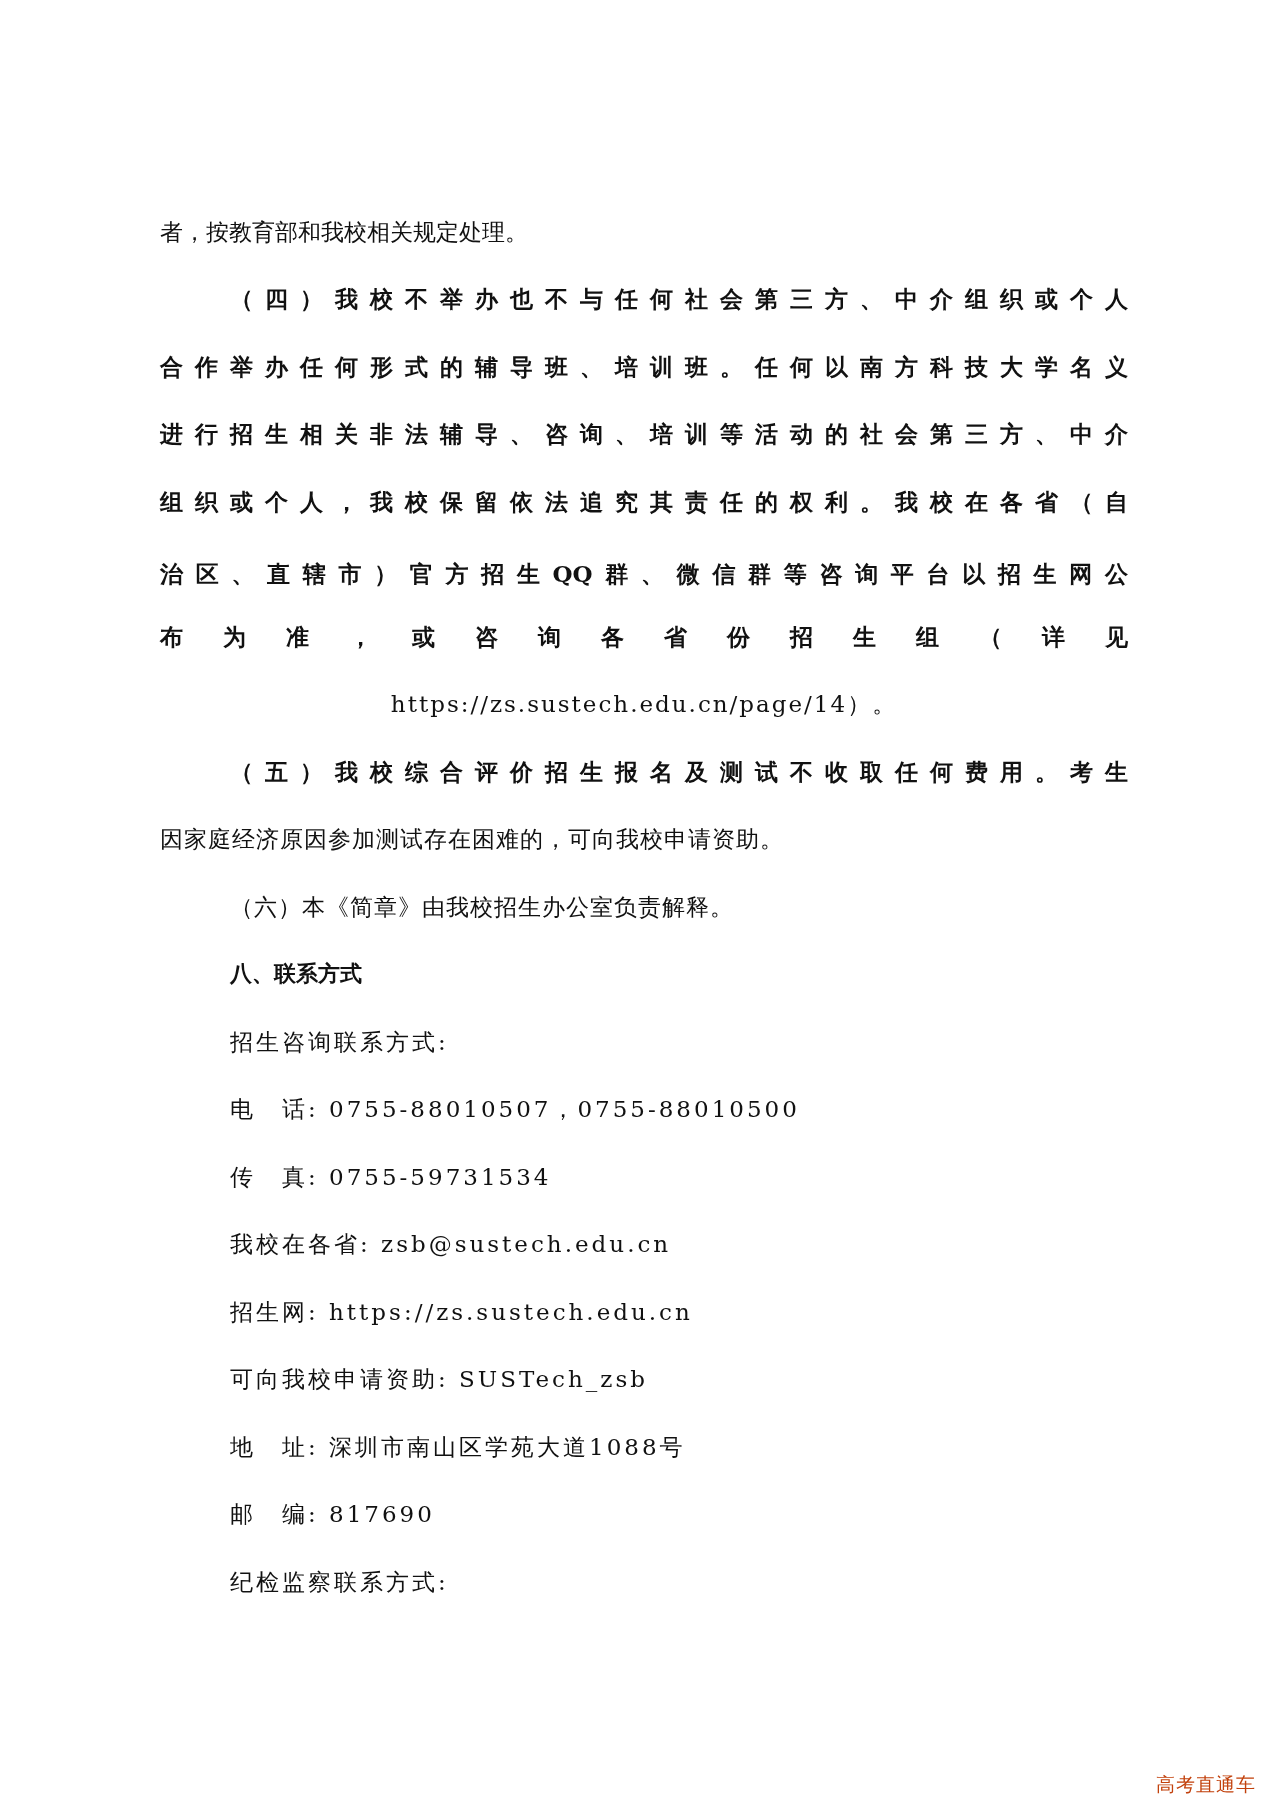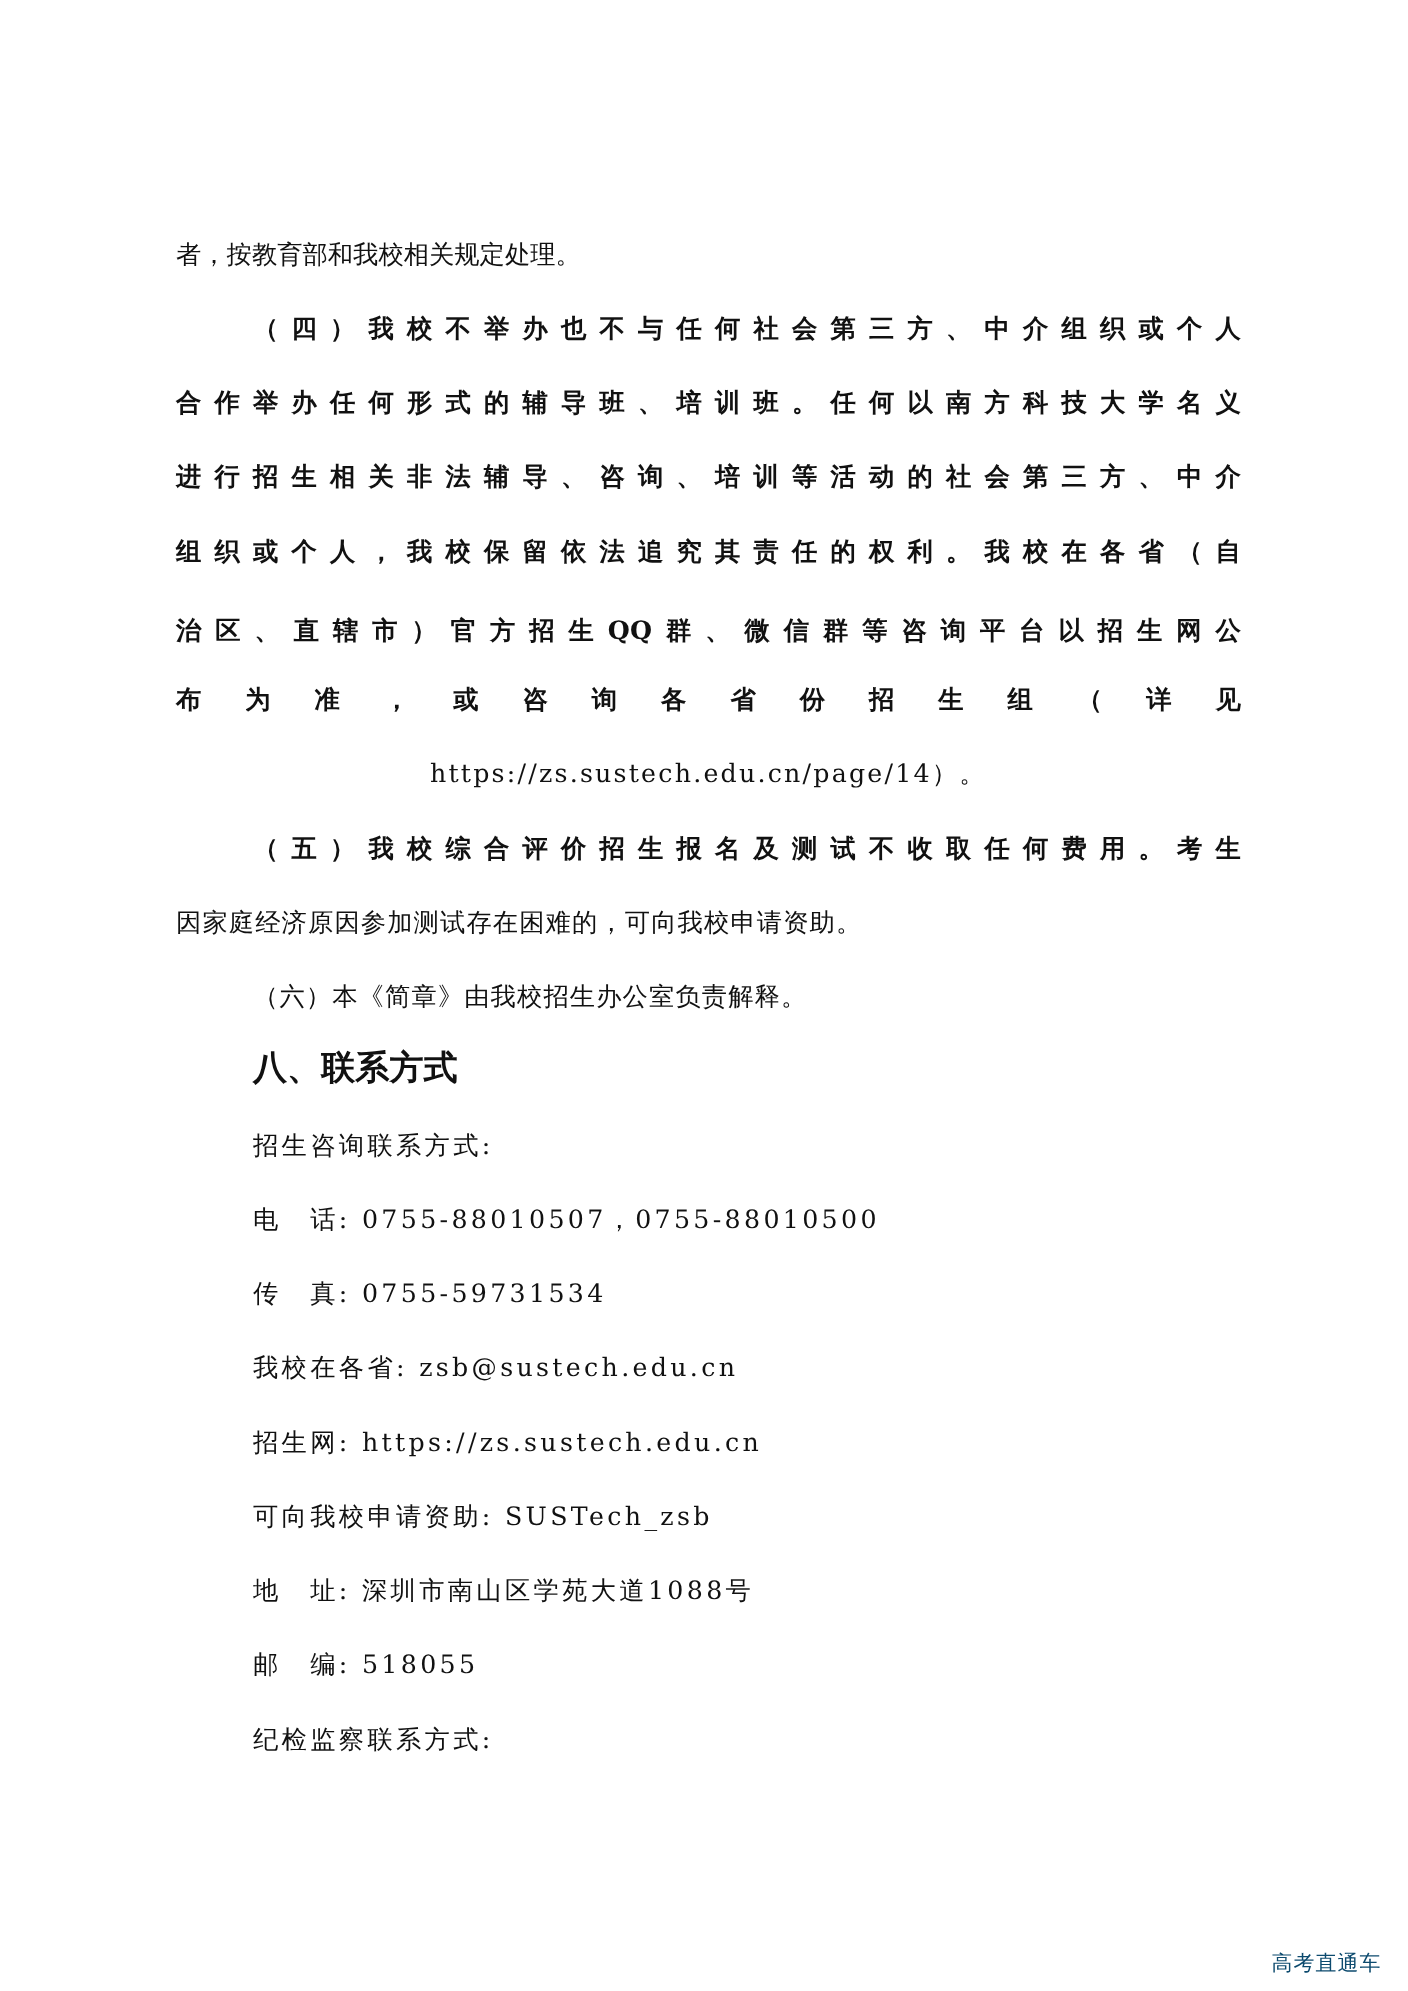--- a/index.html
+++ b/index.html
@@ -2,25 +2,25 @@
 <html><head>
   <meta charset="utf-8">
   <style>
     html, body { margin: 0; padding: 0; background: #ffffff; }
     body { width: 1280px; height: 1810px; position: relative; overflow: hidden;
            font-family: "DejaVu Serif", "Liberation Serif", serif; color: #111111; }
     .line { position: absolute; left: 160px; width: 968px; height: 40px;
             font-size: 23px; line-height: 40px; white-space: nowrap; }
     .justify { text-align: justify; text-align-last: justify; font-weight: bold; }
     .indent { left: 230px; width: 898px; }
-    .heading { font-family: Liberation Mono, monospace; font-weight: bold; font-size: 31px; }
+    .heading { font-family: Liberation Sans, sans-serif; font-weight: bold; font-size: 22px; }
     .contact { left: 230px; width: 898px; letter-spacing: 3px; }
     .mono { letter-spacing: 2px; text-align: center; }
     .watermark { position: absolute; right: 24px; bottom: 12px; font-size: 19px;
-                 color: #0c4a6e; font-family: Liberation Mono, monospace; letter-spacing: 1px; }
+                 color: #c2410c; font-family: Liberation Mono, monospace; letter-spacing: 1px; }
   </style>
 </head>
 <body>
 
 <div>
   <div class="line" style="top:212px">者，按教育部和我校相关规定处理。</div>
   <div class="line indent justify" style="top:279px">（四）我校不举办也不与任何社会第三方、中介组织或个人</div>
   <div class="line justify" style="top:347px">合作举办任何形式的辅导班、培训班。任何以南方科技大学名义</div>
   <div class="line justify" style="top:414px">进行招生相关非法辅导、咨询、培训等活动的社会第三方、中介</div>
   <div class="line justify" style="top:482px">组织或个人，我校保留依法追究其责任的权利。我校在各省（自</div>
@@ -33,17 +33,17 @@
 
   <div class="line indent heading" style="top:954px">八、联系方式</div>
 
   <div class="line contact" style="top:1022px">招生咨询联系方式:</div>
   <div class="line contact" style="top:1089px">电　话: 0755-88010507，0755-88010500</div>
   <div class="line contact" style="top:1157px">传　真: 0755-59731534</div>
   <div class="line contact" style="top:1224px">我校在各省: zsb@sustech.edu.cn</div>
   <div class="line contact" style="top:1292px">招生网: https://zs.sustech.edu.cn</div>
   <div class="line contact" style="top:1359px">可向我校申请资助: SUSTech_zsb</div>
   <div class="line contact" style="top:1427px">地　址: 深圳市南山区学苑大道1088号</div>
-  <div class="line contact" style="top:1494px">邮　编: 518055</div>
+  <div class="line contact" style="top:1494px">邮　编: 817690</div>
   <div class="line contact" style="top:1562px">纪检监察联系方式:</div>
 </div>
 
 <div class="watermark">高考直通车</div>
 
 </body></html>

